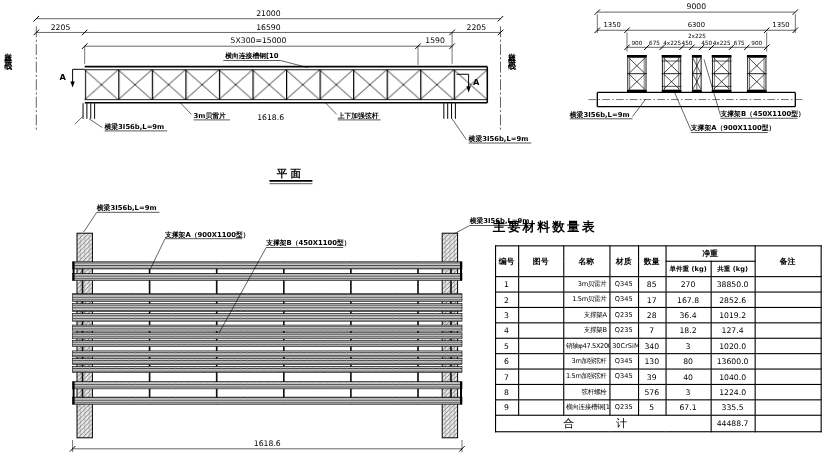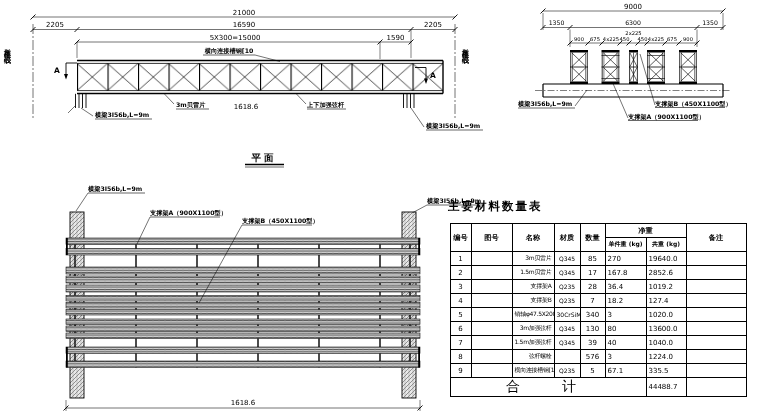--- a/index.html
+++ b/index.html
@@ -20,22 +20,22 @@
          line-height:1;font-weight:600;}
   
   #tablebox{position:absolute;left:448px;top:199px;width:300px;}
   #tabletitle{font-size:11.5px;font-weight:700;letter-spacing:2px;margin-bottom:9px;}
   table.mat{border-collapse:collapse;table-layout:fixed;width:296px;margin:0 auto;}
   table.mat td,table.mat th{border:1px solid #000;font-size:7px;font-weight:400;
       height:13px;padding:0 2px;text-align:center;overflow:hidden;white-space:nowrap;}
   table.mat th{font-size:7.2px;font-weight:600;margin-left:47px;}
   table.mat td.name{font-size:6px;text-align:right;letter-spacing:-.3px;}
   table.mat td.mat-cell{font-size:6px;}
-  table.mat td.num{text-align:left;}
-  table.mat td.total-lbl{letter-spacing:14px;font-size:14px;margin-top:20px;}
+  table.mat td.num{text-align:center;}
+  table.mat td.total-lbl{letter-spacing:14px;font-size:10px;margin-top:20px;}
 </style>
 </head>
 <body>
 
 <div id="page">
 
   <svg style="left:0;top:0" width="490" height="145" viewBox="0 0 490 145">
     <defs>
       <pattern id="xb" width="30.5" height="27.2" patternUnits="userSpaceOnUse" x="77" y="63.4">
         <line x1="0" y1="0" x2="30.5" y2="27.2" stroke="#000" stroke-width="0.7"></line>
@@ -402,21 +402,21 @@
         <th style="font-size:6px">单件重 (kg)</th>
         <th style="font-size:6px">共重 (kg)</th>
       </tr>
       <tr>
         <td>1</td>
             <td></td>
             <td class="name">3m贝雷片</td>
             <td class="mat-cell">Q345</td>
             <td>85</td>
             <td class="num">270</td>
-            <td class="num">19640.0</td>
+            <td class="num">38850.0</td>
             <td></td>
       </tr>
       <tr>
         <td>2</td>
             <td></td>
             <td class="name">1.5m贝雷片</td>
             <td class="mat-cell">Q345</td>
             <td>17</td>
             <td class="num">167.8</td>
             <td class="num">2852.6</td>

